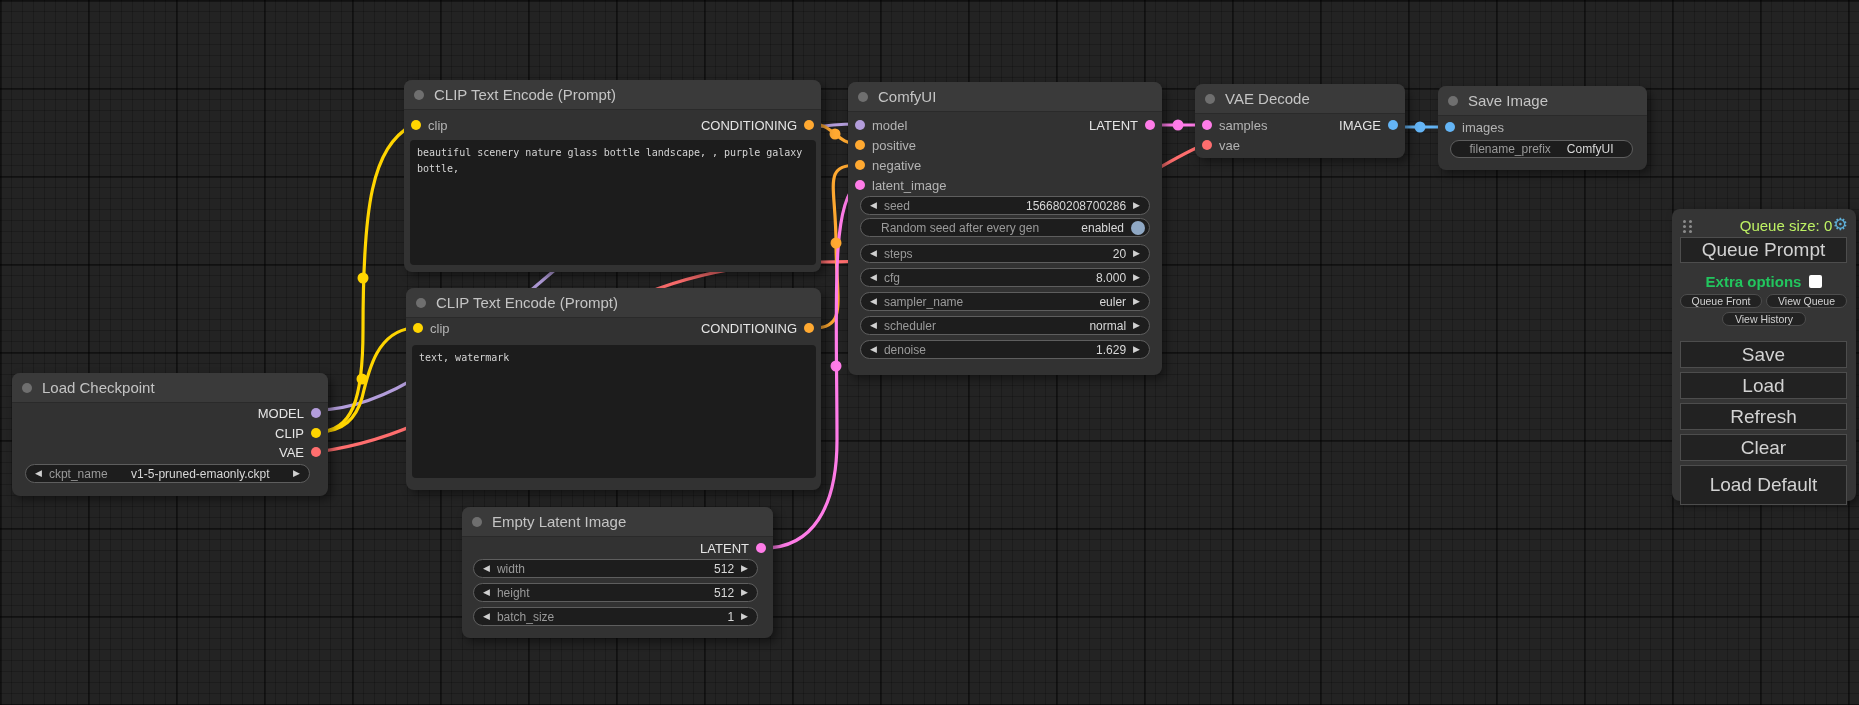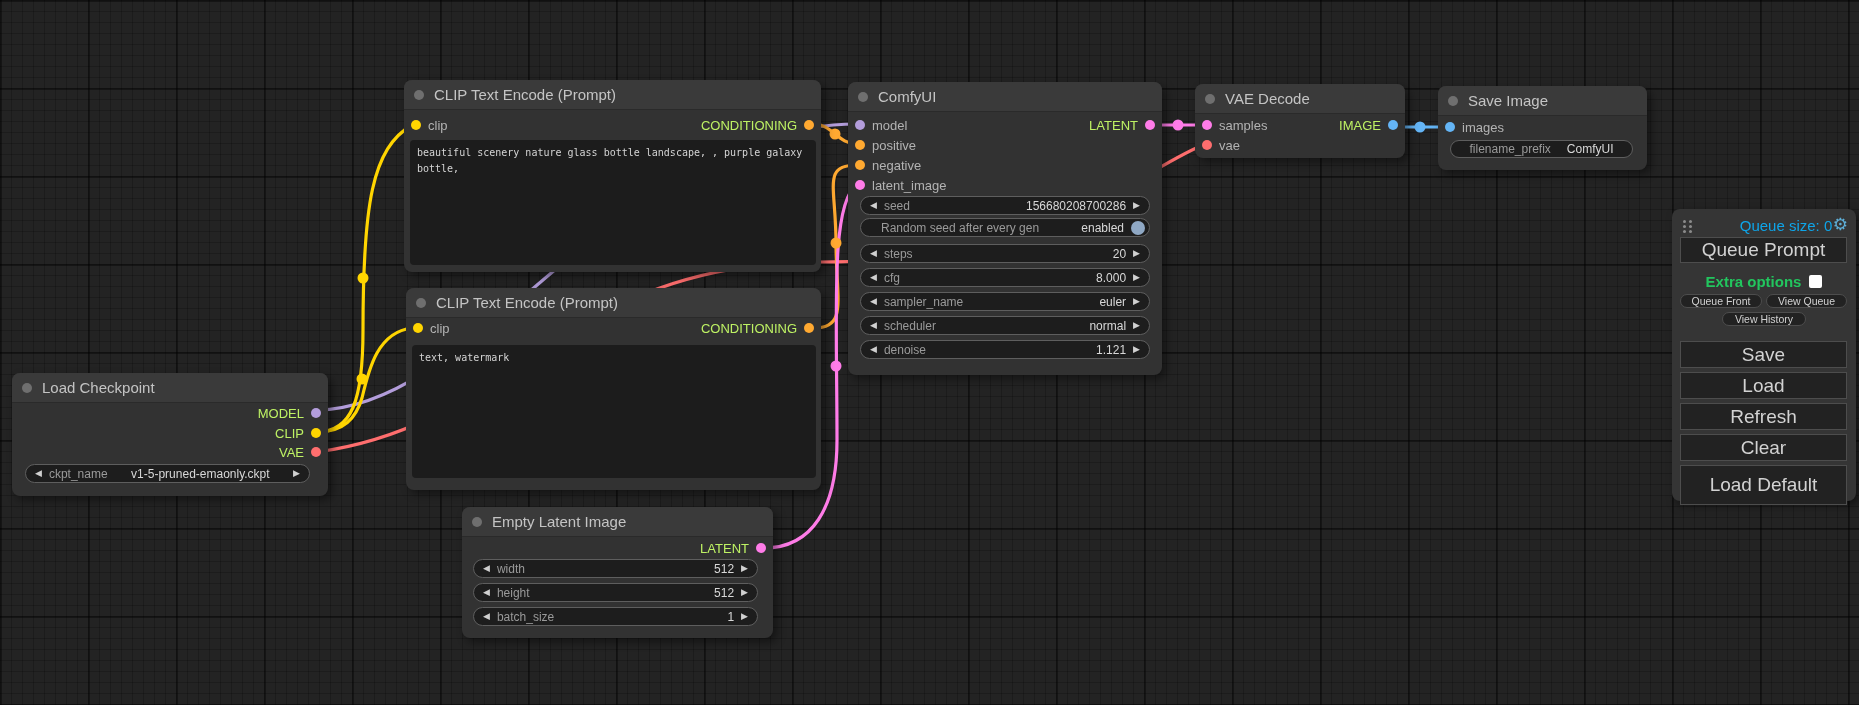--- a/index.html
+++ b/index.html
@@ -21,21 +21,21 @@
   .ntitle { position:absolute; left:0; top:0; right:0; height:30px; background:#3a3a3a;
             border-radius:8px 8px 0 0; border-bottom:1px solid #2a2a2a;
             display:flex; align-items:center; padding:0 10px; gap:10px; }
   .tdot { width:10px; height:10px; border-radius:50%; background:#6f6f6f; flex:none; }
   .ttext { font-size:15px; color:#c4c4c4; white-space:nowrap; }
   .prow { position:absolute; left:0; right:0; height:20px; display:flex;
           justify-content:space-between; align-items:center; padding:0 7px; }
   .pin, .pout { display:flex; align-items:center; gap:7px; }
   .dot { width:10px; height:10px; border-radius:50%; flex:none; }
   .plbl { font-size:13px; color:#b3b3b3; white-space:nowrap; }
-  .plbl.out { color:#bef264; }
+  .plbl.out { color:#e5e5e5; }
   .widget { position:absolute; height:19px; background:#1d1d1d; border:1px solid #5e5e5e;
             border-radius:10px; display:flex; align-items:center; padding:0 9px; gap:7px;
             font-size:12px; white-space:nowrap; }
   .warr { color:#d0d0d0; font-size:9px; line-height:1; flex:none; }
   .wname { color:#9a9a9a; }
   .wval { color:#d8d8d8; }
   .wval.right { margin-left:auto; }
   .wval.center { margin:0 auto; }
   .knob { width:14px; height:14px; border-radius:50%; flex:none; margin-right:-5px; }
   .prompt { position:absolute; background:#1c1c1c; border:none; border-radius:4px;
@@ -45,21 +45,21 @@
 
   
   #qpanel { position:absolute; left:1672px; top:209px; width:184px; height:292px; z-index:3;
             background:#353535; border-radius:8px; box-shadow:4px 4px 10px rgba(0,0,0,.5); }
   .qhead { position:absolute; left:0; top:6px; right:0; height:20px; }
   .qhandle { position:absolute; left:11px; top:5px; width:3px; height:3px; border-radius:50%;
              background:#8a8a8a;
              box-shadow:6px 0 0 #8a8a8a, 0 5px 0 #8a8a8a, 6px 5px 0 #8a8a8a,
                         0 10px 0 #8a8a8a, 6px 10px 0 #8a8a8a; }
   .qsize { position:absolute; left:0; right:0; top:2px; text-align:center;
-           font-size:15px; color:#0ea5e9;padding-left:44px; }
+           font-size:15px; color:#bef264;padding-left:44px; }
   .qgear { position:absolute; right:8px; top:-1px; font-size:17px; cursor:pointer; }
   .qbtn { position:absolute; left:8px; width:167px; background:#222222;
           border:1px solid #4d4d4d; border-radius:0; color:#d2d2d2;
           display:flex; align-items:center; justify-content:center;
           font-size:19px; cursor:pointer; }
   .qsmall { font-size:10.5px; border-radius:8px; height:14px; }
   .qextra { position:absolute; left:0; right:0; top:63px; height:18px; display:flex;
             align-items:center; justify-content:center; gap:8px; color:#22c55e; font-size:15px;font-weight:bold; }
   .qcheck { width:13px; height:13px; background:#ffffff; border-radius:2px; cursor:pointer; }
 </style>
@@ -221,21 +221,21 @@
     </div>
     <div class="widget" style="top:234px; left:12px; width:290px;">
       <span class="warr">◀</span>
       <span class="wname">scheduler</span>
       <span class="wval right">normal</span>
       <span class="warr">▶</span>
     </div>
     <div class="widget" style="top:258px; left:12px; width:290px;">
       <span class="warr">◀</span>
       <span class="wname">denoise</span>
-      <span class="wval right">1.121</span>
+      <span class="wval right">1.629</span>
       <span class="warr">▶</span>
     </div>
   </div>
 
   <div class="node" style="left:462px; top:507px; width:311px; height:131px;">
     <div class="ntitle">
       <span class="tdot"></span>
       <span class="ttext">Empty Latent Image</span>
     </div>
     <div class="prow" style="top:31px">

